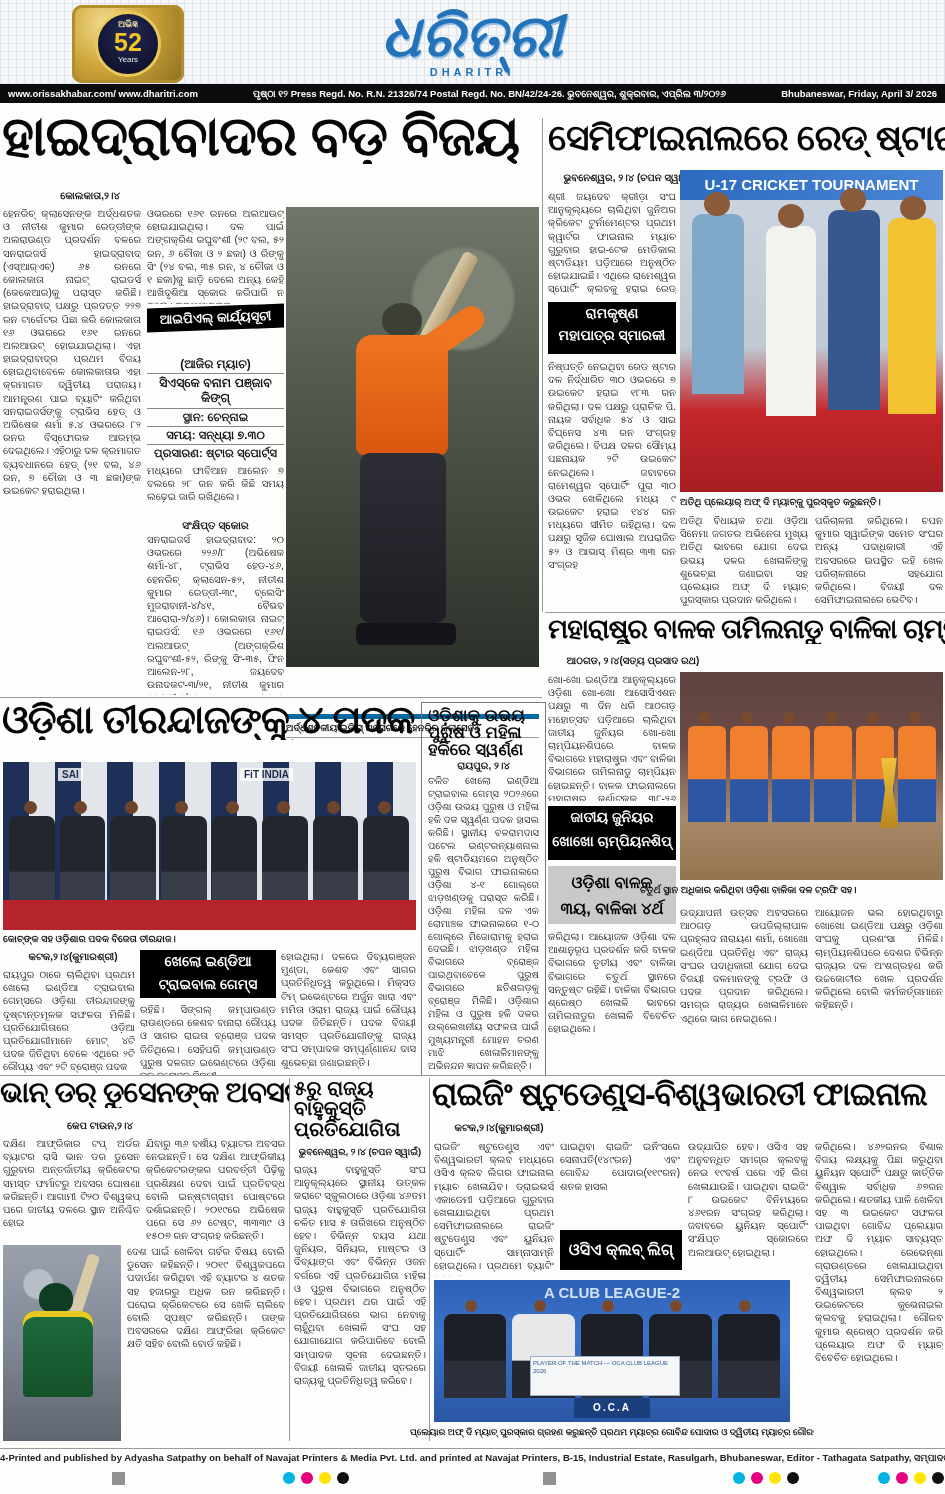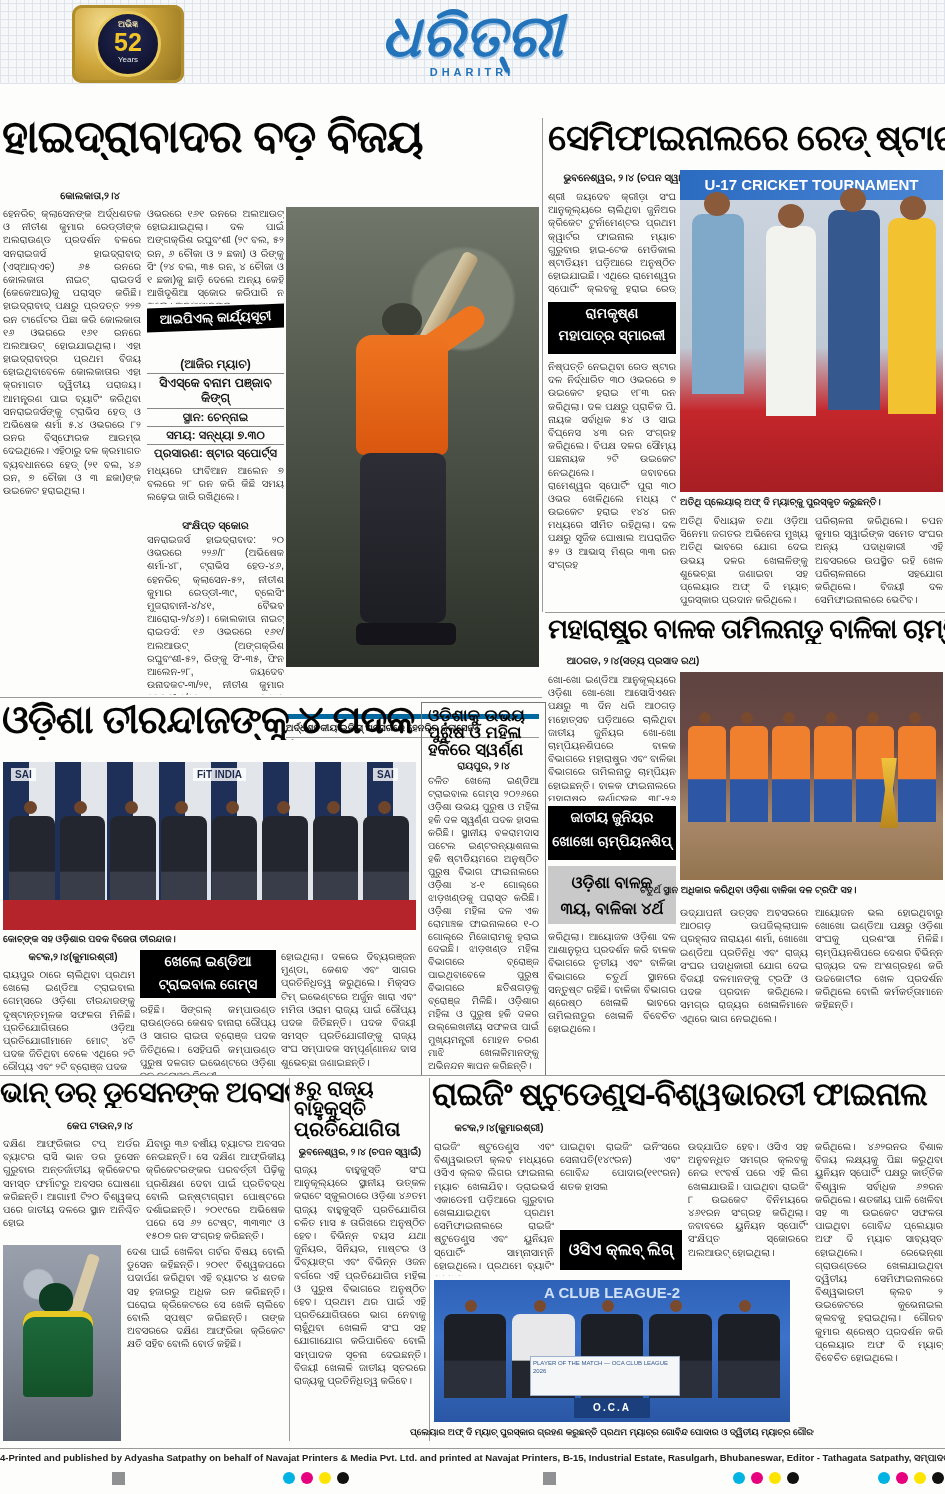--- a/index.html
+++ b/index.html
@@ -60,21 +60,21 @@
   .pC-kid{flex:1;background:linear-gradient(180deg,#f07f2e 55%,#2d56a5 56%);border-radius:6px 6px 0 0;position:relative;}
   .pC-kid:before{content:"";position:absolute;top:-14px;left:30%;width:12px;height:12px;border-radius:50%;background:#7a4a2e;}
   .pC-trophy{left:196px;top:86px;width:26px;height:70px;background:linear-gradient(180deg,#f0c23c,#b9871c);clip-path:polygon(20% 0,80% 0,65% 45%,85% 100%,15% 100%,35% 45%);}
   .photoD{left:3px;top:762px;width:413px;height:168px;background:
     repeating-linear-gradient(90deg,#20335c 0 26px,#f2f3f5 26px 52px),
     linear-gradient(#eef0f3,#eef0f3);background-blend-mode:multiply;}
   .pD-carpet{left:0;top:138px;width:413px;height:30px;background:#b5242a;}
   .pD-row{left:6px;top:54px;width:400px;height:92px;display:flex;gap:5px;}
   .pD-man{flex:1;background:linear-gradient(180deg,#23262e 60%,#383d49 61%);border-radius:8px 8px 0 0;position:relative;}
   .pD-man:before{content:"";position:absolute;top:-15px;left:32%;width:13px;height:13px;border-radius:50%;background:#6e452b;}
-  .pD-logo{font-size:10px;font-weight:800;color:#1d2b4e;background:#ffffffcc;padding:1px 4px;white-space:nowrap;}
+  .pD-logo{font-size:10px;font-weight:800;color:#1d2b4e;background:#ffffffcc;padding:1px 4px;white-space:nowrap;margin-left:47px;}
   .photoE{left:3px;top:1245px;width:118px;height:196px;background:
     radial-gradient(circle at 30% 20%,#b8bec8 0 8%,transparent 9%),
     linear-gradient(180deg,#9aa1ad 0%,#848b98 45%,#5f6671 100%);}
   .pE-helmet{left:36px;top:38px;width:34px;height:30px;background:#0f3d23;border-radius:50% 50% 40% 40%;}
   .pE-jersey{left:20px;top:66px;width:70px;height:86px;background:linear-gradient(180deg,#1d6b3c,#145229);border-radius:12px 12px 4px 4px;box-shadow:inset 0 6px 0 #e8c822;}
   .pE-bat{left:74px;top:8px;width:12px;height:74px;background:#d9cba8;transform:rotate(18deg);border-radius:4px;}
   .photoF{left:434px;top:1280px;width:356px;height:142px;background:linear-gradient(180deg,#2e62b8 0%,#3c72c9 40%,#2a57a5 100%);}
   .pF-banner{left:0;top:4px;width:356px;font-size:15px;font-weight:800;color:#cfe0f5;text-align:center;white-space:nowrap;overflow:hidden;}
   .pF-row{left:10px;top:34px;width:336px;height:84px;display:flex;gap:6px;}
   .pF-man{flex:1;background:linear-gradient(180deg,#1c1f26 55%,#2a2f3a 56%);border-radius:8px 8px 0 0;position:relative;}
@@ -103,22 +103,27 @@
   <div class="abs hdr-grid"></div>
   <div class="abs badge">
     <div class="badge-in">
       <div class="b-top">ଅଭିଜ୍ଞ</div>
       <div class="b-num">52</div>
       <div class="b-bot">Years</div>
     </div>
   </div>
   <div class="abs mast">ଧରିତ୍ରୀ</div>
   <div class="abs mast-sub">DHARITRI</div>
-
-  <div class="abs headline" style="left:2px;top:114px;width:540px;font-size:45px;">ହାଇଦ୍ରାବାଦର ବଡ଼ ବିଜୟ</div>
+  <div class="abs infobar">
+    <span>www.orissakhabar.com/ www.dharitri.com</span>
+    <span>ପୃଷ୍ଠା ୧୨  Press Regd. No. R.N. 21326/74 Postal Regd. No. BN/42/24-26.  ଭୁବନେଶ୍ୱର, ଶୁକ୍ରବାର, ଏପ୍ରିଲ ୩/୨୦୨୬</span>
+    <span>Bhubaneswar, Friday, April 3/ 2026</span>
+  </div>
+
+  <div class="abs headline" style="left:2px;top:108px;width:540px;font-size:55px;">ହାଇଦ୍ରାବାଦର ବଡ଼ ବିଜୟ</div>
   <div class="abs dateline" style="left:30px;top:190px;width:120px;">କୋଲକାତା,୨।୪</div>
   <div class="abs body-txt" style="left:3px;top:207px;width:138px;height:488px;">ହେନରିଚ୍ କ୍ଲାସେନଙ୍କ ଅର୍ଦ୍ଧଶତକ ଓ ନୀତୀଶ କୁମାର ରେଡ୍ଡୀଙ୍କ ଅଲରାଉଣ୍ଡ ପ୍ରଦର୍ଶନ ବଳରେ ସନରାଇଜର୍ସ ହାଇଦ୍ରାବାଦ୍ (ଏସ୍‌ଆର୍‌ଏଚ୍) ୬୫ ରନରେ କୋଲକାତା ନାଇଟ୍ ରାଇଡର୍ସ (କେକେଆର)କୁ ପରାସ୍ତ କରିଛି। ହାଇଦ୍ରାବାଦ୍ ପକ୍ଷରୁ ପ୍ରଦତ୍ତ ୨୨୭ ରନ ଟାର୍ଗେଟର ପିଛା କରି କୋଲକାତା ୧୬ ଓଭରରେ ୧୬୧ ରନରେ ଅଲଆଉଟ୍ ହୋଇଯାଇଥିଲା। ଏହା ହାଇଦ୍ରାବାଦ୍‌ର ପ୍ରଥମ ବିଜୟ ହୋଇଥିବାବେଳେ କୋଲକାତାର ଏହା କ୍ରମାଗତ ଦ୍ୱିତୀୟ ପରାଜୟ। ଆମନ୍ତ୍ରଣ ପାଇ ବ୍ୟାଟିଂ କରିଥିବା ସନରାଇଜର୍ସଙ୍କୁ ଟ୍ରାଭିସ ହେଡ୍ ଓ ଅଭିଷେକ ଶର୍ମା ୫.୪ ଓଭରରେ ୮୨ ରନର ବିସ୍ଫୋରକ ଆରମ୍ଭ ଦେଇଥିଲେ। ଏହିଠାରୁ ଦଳ କ୍ରମାଗତ ବ୍ୟବଧାନରେ ହେଡ୍ (୨୧ ବଲ, ୪୬ ରନ, ୭ ଚୌକା ଓ ୩ ଛକା)ଙ୍କ ଉଇକେଟ ହରାଇଥିଲା।</div>
   <div class="abs body-txt" style="left:147px;top:207px;width:137px;height:97px;">ଓଭରରେ ୧୬୧ ରନରେ ଅଲଆଉଟ୍ ହୋଇଯାଇଥିଲା। ଦଳ ପାଇଁ ଅଙ୍ଗକ୍ରିଶ ରଘୁବଂଶୀ (୨୯ ବଲ, ୫୨ ରନ, ୬ ଚୌକା ଓ ୨ ଛକା) ଓ ରିଙ୍କୁ ସିଂ (୨୪ ବଲ, ୩୫ ରନ, ୪ ଚୌକା ଓ ୧ ଛକା)କୁ ଛାଡ଼ି ଦେଲେ ଅନ୍ୟ କେହି ଆଖିଦୃଶିଆ ସ୍କୋର କରିପାରି ନ ଥିଲେ। ଅନ୍ୟମାନଙ୍କ</div>
   <div class="abs iplbox">
     <div class="ipl-title">ଆଇପିଏଲ୍ କାର୍ଯ୍ୟସୂଚୀ</div>
     <div class="ipl-line" style="font-size:12px;margin-top:25px;">(ଆଜିର ମ୍ୟାଚ)</div>
     <div class="ipl-line" style="font-size:12.5px;white-space:normal;line-height:1.2;">ସିଏସ୍‌କେ ବନାମ ପଞ୍ଜାବ କିଙ୍ଗ୍</div>
     <div class="ipl-line" style="font-size:11.5px;">ସ୍ଥାନ: ଚେନ୍ନାଇ</div>
     <div class="ipl-line" style="font-size:11.5px;">ସମୟ: ସନ୍ଧ୍ୟା ୭.୩୦</div>
     <div class="ipl-line" style="font-size:11.5px;border-bottom:none;">ପ୍ରସାରଣ: ଷ୍ଟାର ସ୍ପୋର୍ଟ୍ସ</div>

